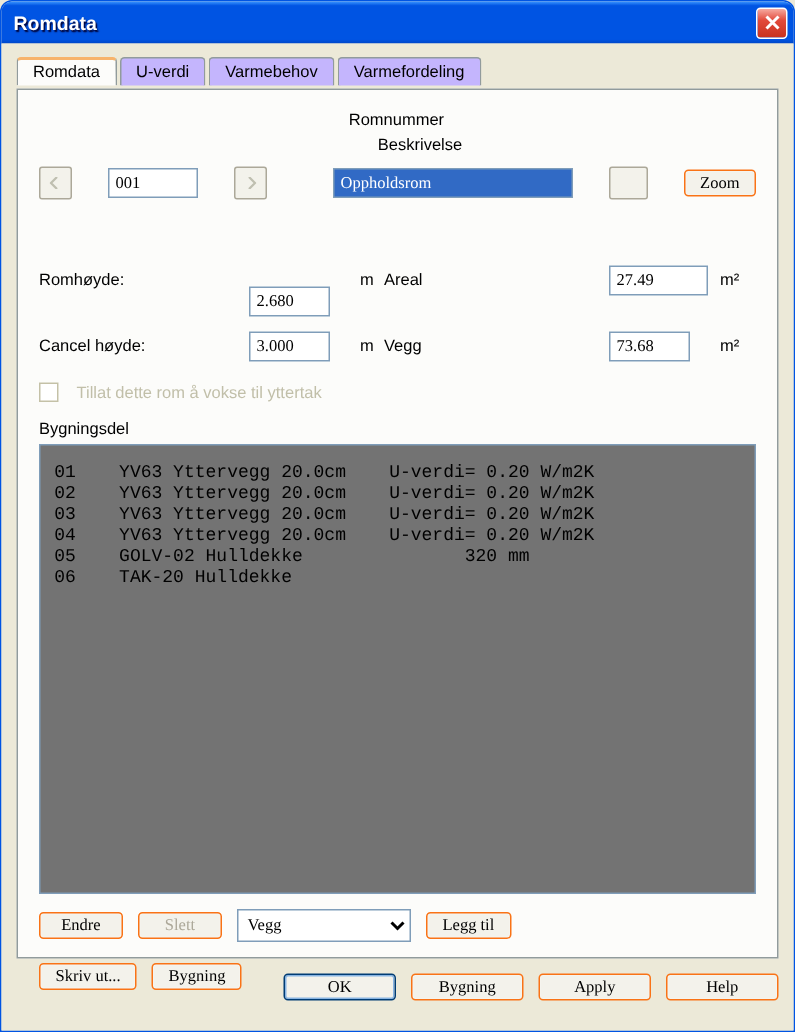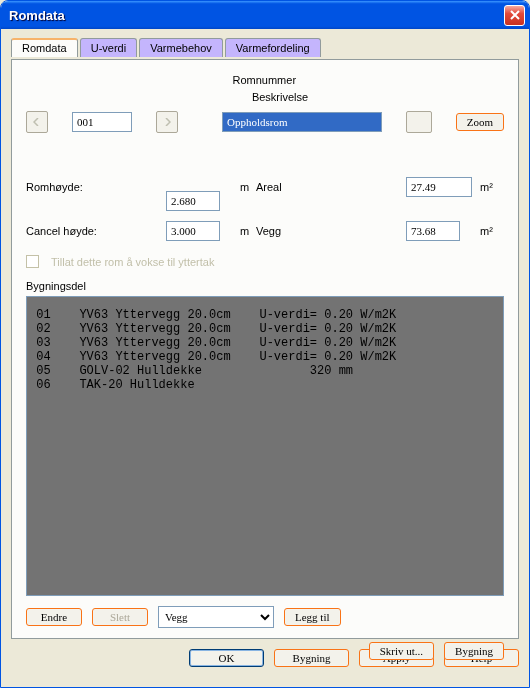--- a/index.html
+++ b/index.html
@@ -184,21 +184,21 @@
 
       <div class="row" style="margin-top:10px; gap:10px;">
         <button class="btn">Endre</button>
         <button class="btn disabled">Slett</button>
         <select class="sel" style="width:116px;">
           <option>Vegg</option>
         </select>
         <button class="btn">Legg til</button>
       </div>
 
-      <div class="row" style="margin-top:14px; gap:10px;justify-content:flex-end;">
+      <div class="row" style="margin-top:14px; gap:10px;">
         <button class="btn">Skriv ut...</button>
         <button class="btn">Bygning</button>
       </div>
 
     </div>
 
     <div class="bottom-buttons">
       <button class="btn default">OK</button>
       <button class="btn">Bygning</button>
       <button class="btn">Apply</button>

